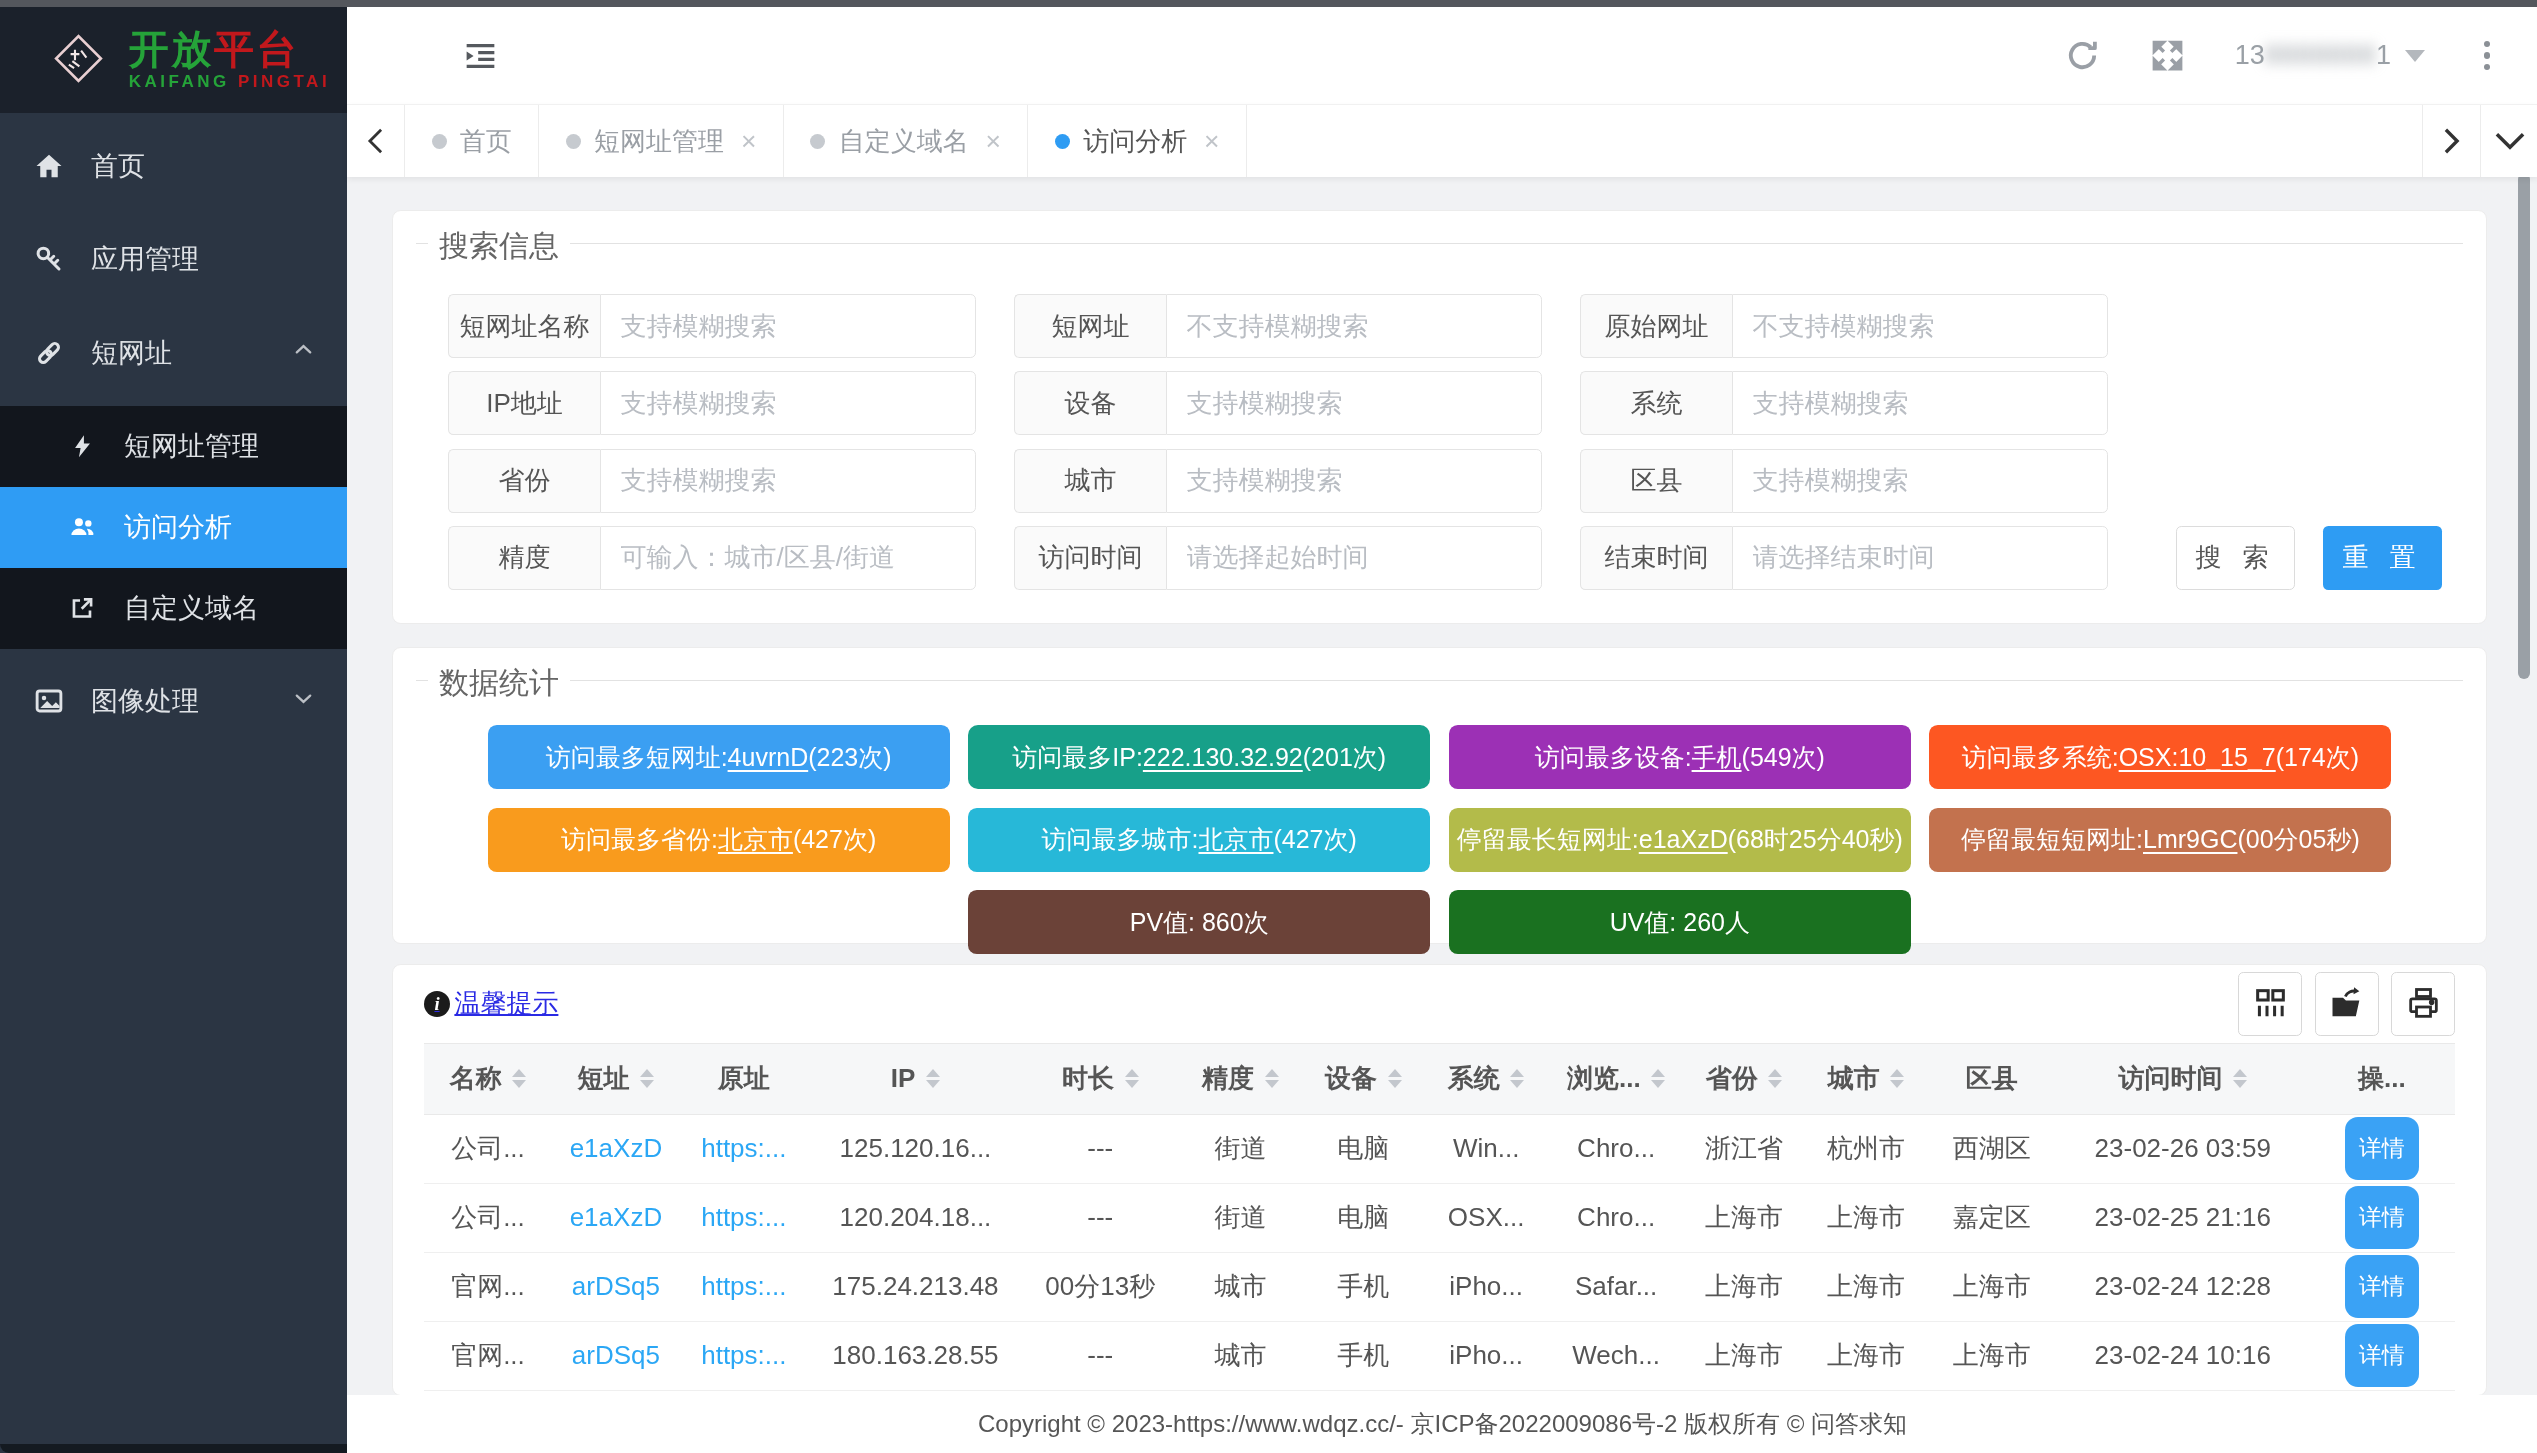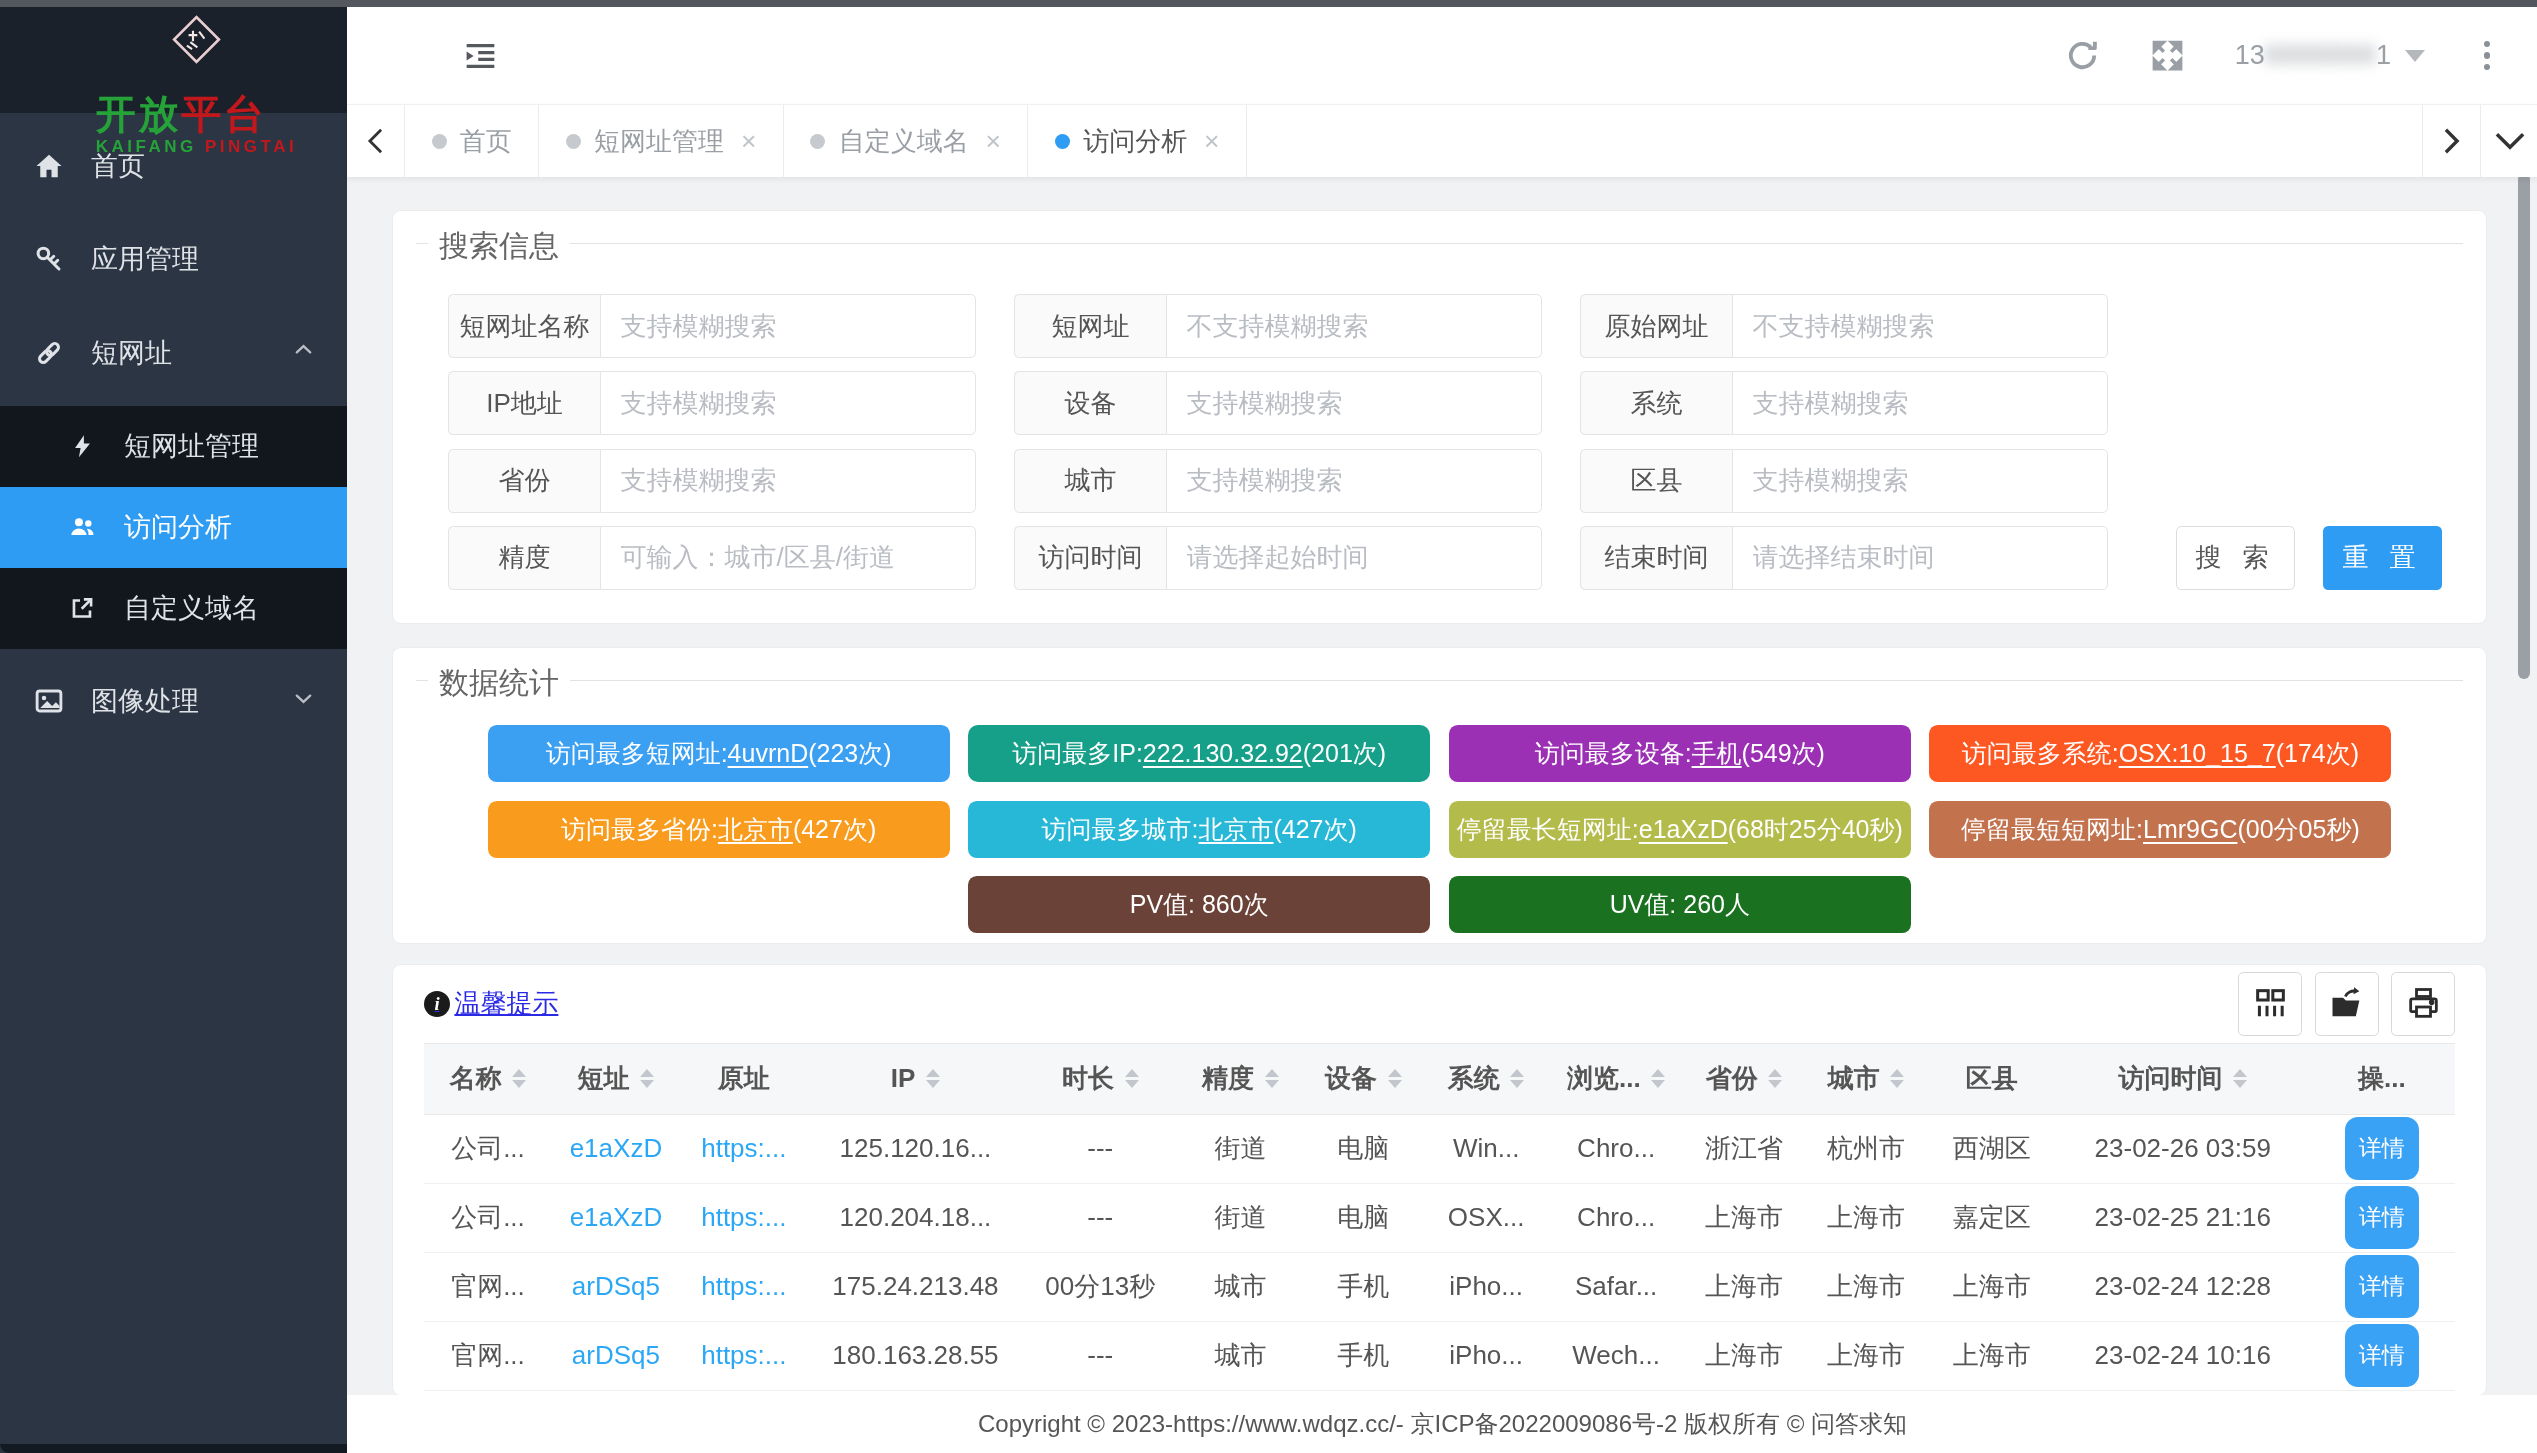--- a/index.html
+++ b/index.html
@@ -6,21 +6,21 @@
   html,body { width:2538px; height:1454px; overflow:hidden; }
   body { font-family:"Liberation Sans","DejaVu Sans",sans-serif; background:#fff; position:relative; }
 
   .top-strip { height:7px; background:#54575d; }
   .app { display:flex; height:1446px; }
 
   
   .sidebar { width:347px; flex-shrink:0; background:#2b3543; position:relative; }
   .sidebar::after { content:''; position:absolute; bottom:0; left:0; width:100%; height:8.8px;
                     background:#141a21; border-bottom-left-radius:12.4px; }
-  .logo { height:106px; background:#1b212b; display:flex; align-items:center; padding-left:46px; gap:17.7px; cursor:pointer;flex-direction:column; }
+  .logo { height:106px; background:#1b212b; display:flex; align-items:center; padding-left:46px; gap:17.7px; cursor:pointer; }
   .logo-cn { font-size:40px; font-weight:bold; letter-spacing:2.7px; line-height:1.05; }
   .logo-en { font-size:17px; font-weight:bold; letter-spacing:3.5px; margin-top:2.7px; }
   .logo .g { color:#25a339; } .logo .r { color:#c2181c; }
   .side-item, .side-subitem { height:81px; display:flex; align-items:center; padding:0 32px;
         color:#dfe2e6; font-size:27px; cursor:pointer; }
   .side-item { margin-top:12.4px; }
   .s-icon { width:34px; height:34px; margin-right:25px; display:inline-flex; align-items:center; justify-content:center; }
   .s-icon svg { width:30px; height:30px; }
   .s-icon.sm svg { width:26.5px; height:26.5px; }
   .s-caret { margin-left:auto; opacity:.8; }
@@ -76,21 +76,21 @@
         font-family:"Liberation Sans","DejaVu Sans",sans-serif; }
   .f-input::placeholder { color:#b9bdc3; }
   .form-btns { display:flex; align-items:center; margin-left:30px; gap:28px; }
   .btn-search { width:119px; height:64px; background:#fff; border:0.9px solid #dcdcdc; border-radius:5.3px;
         font-size:26px; color:#555; cursor:pointer; letter-spacing:7px; }
   .btn-reset { width:119px; height:64px; background:#2e9cf3; border:none; border-radius:5.3px;
         color:#fff; font-size:26px; cursor:pointer; letter-spacing:7px; }
 
   .stats-panel { height:297px; margin-bottom:19.5px; }
   .badges { display:grid; grid-template-columns:repeat(4,462px); gap:18.6px; justify-content:center; padding-top:44px; }
-  .badge { height:57px; border-radius:8.8px; color:#fff; font-size:25px;
+  .badge { height:64px; border-radius:8.8px; color:#fff; font-size:25px;
         display:flex; align-items:center; justify-content:center; cursor:default; white-space:nowrap; }
   .badge u { text-underline-offset:4.4px; cursor:pointer; }
   .badge.pv { grid-column:2; } .badge.uv { grid-column:3; }
 
   .table-panel { height:432px; padding:0 31px; overflow:hidden; }
   .table-top { height:78px; display:flex; align-items:center; }
   .tip-link { color:#2a2ae4; font-size:26px; text-decoration:underline; display:inline-flex;
         align-items:center; gap:4.4px; cursor:pointer; }
   .info-i { width:26px; height:26px; border-radius:50%; background:#1b1b1b; color:#fff; font-size:18.6px;
         display:inline-flex; align-items:center; justify-content:center; font-style:italic; font-weight:bold;

